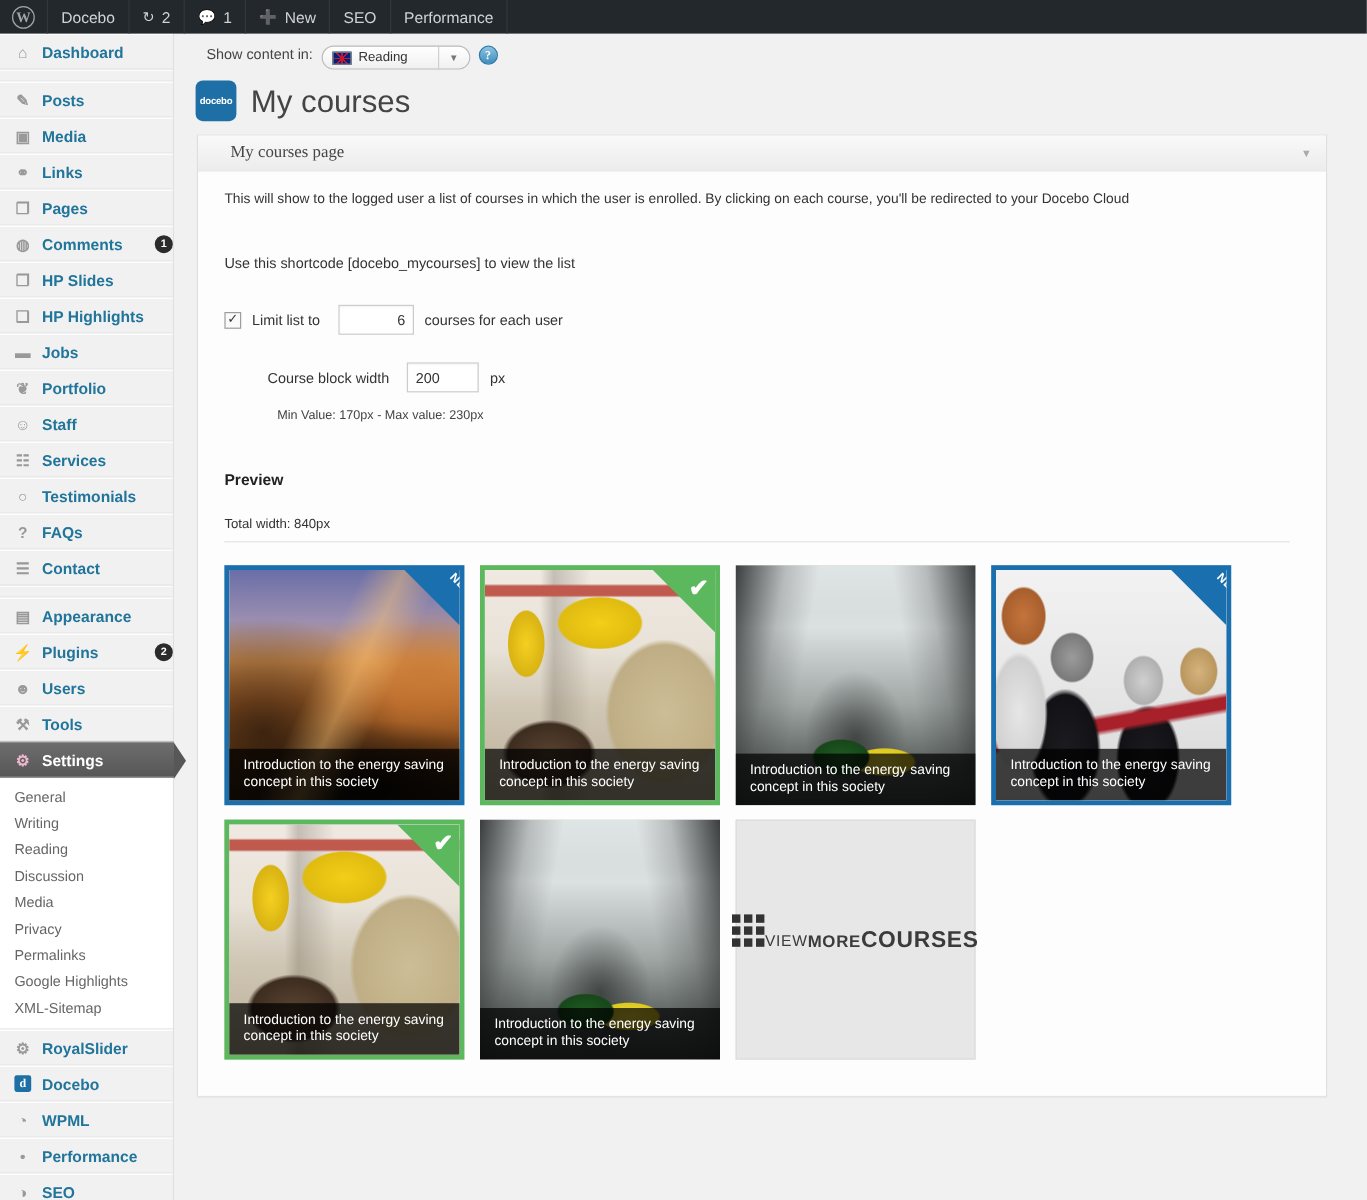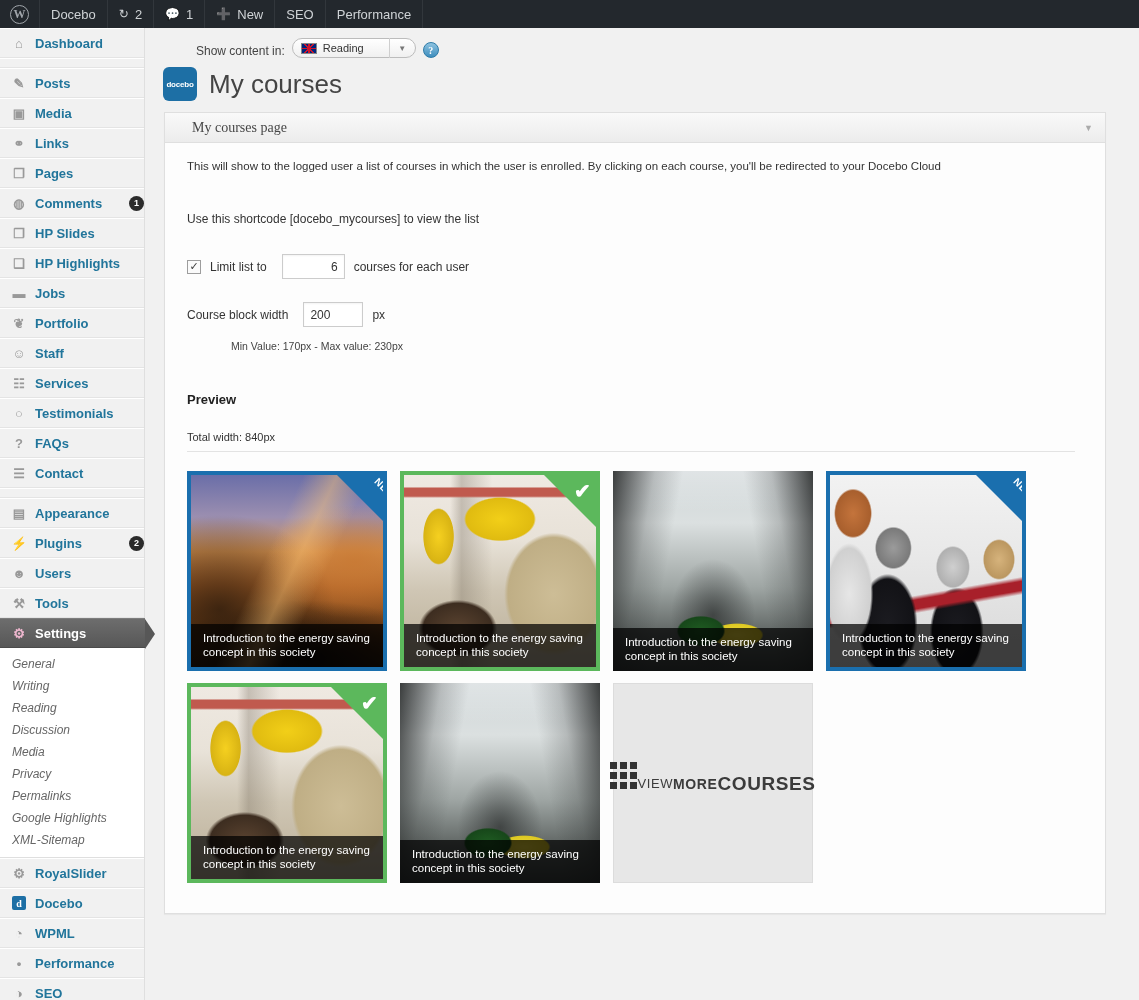--- a/index.html
+++ b/index.html
@@ -85,21 +85,21 @@
   }
   .menu-item.current .mi-icon { color: #f0b8d0; }
   .menu-item.current::after {
     content: "";
     position: absolute; right: -10px; top: 0;
     width: 0; height: 0;
     border-top: 15px solid transparent;
     border-bottom: 15px solid transparent;
     border-left: 10px solid #575757;
   }
-  .submenu { background: #fff; padding: 5px 0 6px 0; border-bottom: 1px solid #dfdfdf; font-style: italic;}
+  .submenu { background: #fff; padding: 5px 0 6px 0; border-bottom: 1px solid #dfdfdf;}
   .submenu-item {
     height: 22px; display: flex; align-items: center;
     padding-left: 12px;
     font-size: 12px; color: #666;
   }
 
   
   .dbx {
     width: 14px; height: 14px; border-radius: 2px;
     background: #1d6fa5; color: #fff;
@@ -110,24 +110,24 @@
 
   
   #content {
     position: absolute; top: 28px; left: 146px;
     width: 993px; height: 972px;
     background: #f1f1f1;
     overflow: hidden;
   }
 
   .lang-row {
-    display: flex; align-items: flex-end;
+    display: flex; align-items: flex-start;
     gap: 7px;
     padding: 10px 0 0 26px;
-    font-size: 12px; color: #444; margin-left: 24px;
+    font-size: 12px; color: #444;
   }
   .lang-select {
     display: flex; align-items: center;
     width: 124px; height: 20px;
     border: 1px solid #bcbcbc;
     border-radius: 10px;
     background: linear-gradient(to bottom,#fff,#f0f0f0);
     font-size: 11px; color: #333;
     padding-left: 8px;
     position: relative;
@@ -192,21 +192,21 @@
     margin: 16px; font-size: 14px; font-weight: normal; color: #464646;
     font-family: "Liberation Serif", serif;
   }
   .panel-toggle { font-size: 9px; color: #aaa; }
   .panel-body { padding: 17px 20px 30px 22px; background: #fdfdfd; }
 
   .desc { font-size: 11.5px; color: #333; margin: 0 0 40px 0; }
   .shortcode { font-size: 12px; color: #333; margin: 0 0 28px 0; }
 
   .field-row { display: flex; align-items: center; gap: 9px; font-size: 12px; color: #333; }
-  .field-row.second { margin-top: 23px; }
+  .field-row.second { margin-top: 23px; margin-left: 36px; }
   .cbox {
     width: 14px; height: 14px;
     border: 1px solid #9d9d9d;
     background: #fafafa;
     display: flex; align-items: center; justify-content: center;
     font-size: 11px; color: #3a3a3a;
     line-height: 1;
   }
   input[type=text] {
     height: 25px;

